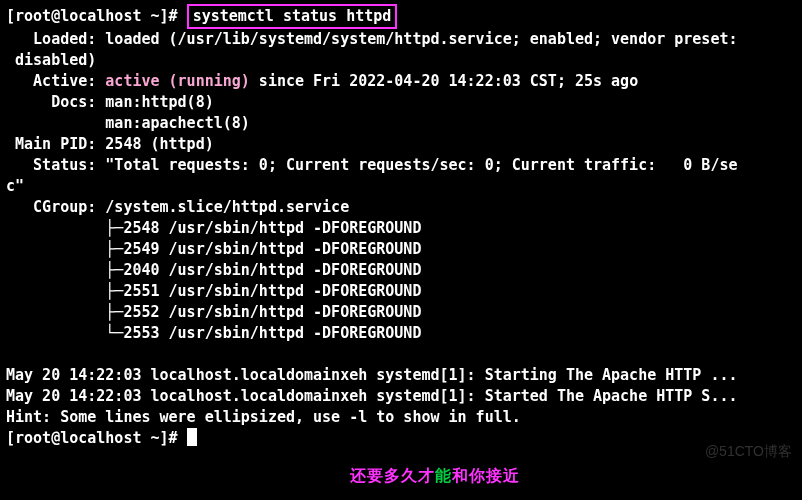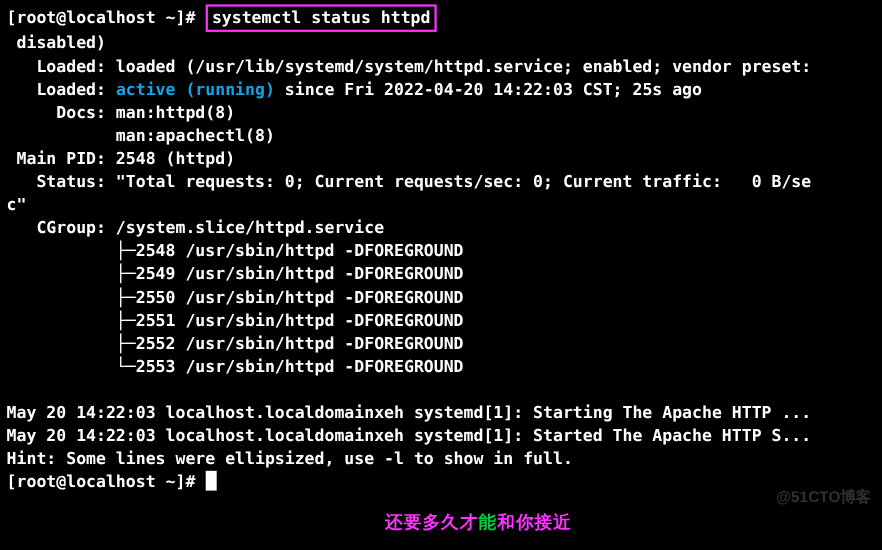--- a/index.html
+++ b/index.html
@@ -10,21 +10,21 @@
     font-size:15px;
     line-height:21px;
     color:#fff;
     padding:4px 6px;
     box-sizing:border-box;
     position:relative;
     overflow:hidden;
     font-weight:bold;
   }
   .line{white-space:pre;}
-  .green{color:#0ea5e9;}
+  .green{color:#f9a8d4;}
   .cmdbox{
     display:inline-block;
     border:2px solid #ff33ff;
     padding:0 4px;
     color:#fff;
   }
   .dot{color:#00ff00;}
   .overlay{
     position:absolute;
     left:350px;
@@ -37,53 +37,53 @@
   }
   .overlay .grn{color:#00cc44;}
   .watermark{
     position:absolute;
     right:10px;
     bottom:38px;
     color:#6b6b6b;
     font-family:sans-serif;
     font-size:14px;
     opacity:.45;
-    font-weight:700;
+    font-weight:400;
   }
   .cursor{
     display:inline-block;
     width:10px;height:18px;
     background:#fff;
     vertical-align:-3px;
   }
 </style>
 </head>
 <body>
 
 <div class="term">
 
   <div class="line"><span>[root@localhost ~]# </span><span class="cmdbox"><span>systemctl status httpd</span></span></div>
 
 
+  <div class="line">   Loaded: loaded (/usr/lib/systemd/system/httpd.service; enabled; vendor preset:</div>
   <div class="line"> disabled)</div>
-  <div class="line">   Loaded: loaded (/usr/lib/systemd/system/httpd.service; enabled; vendor preset:</div>
 
-  <div class="line"><span>   Loaded: </span><span class="green">active (running)</span><span> since Fri 2022-04-20 14:22:03 CST; 25s ago</span></div>
+  <div class="line"><span>   Active: </span><span class="green">active (running)</span><span> since Fri 2022-04-20 14:22:03 CST; 25s ago</span></div>
 
   <div class="line">     Docs: man:httpd(8)</div>
   <div class="line">           man:apachectl(8)</div>
   <div class="line"> Main PID: 2548 (httpd)</div>
   <div class="line">   Status: "Total requests: 0; Current requests/sec: 0; Current traffic:   0 B/se</div>
   <div class="line">c"</div>
   <div class="line">   CGroup: /system.slice/httpd.service</div>
 
   <div id="procs">
       <div class="line">           ├─2548 /usr/sbin/httpd -DFOREGROUND</div>
       <div class="line">           ├─2549 /usr/sbin/httpd -DFOREGROUND</div>
-      <div class="line">           ├─2550 /usr/sbin/httpd -DFOREGROUND</div>
+      <div class="line">           ├─2040 /usr/sbin/httpd -DFOREGROUND</div>
       <div class="line">           ├─2551 /usr/sbin/httpd -DFOREGROUND</div>
       <div class="line">           ├─2552 /usr/sbin/httpd -DFOREGROUND</div>
       <div class="line">           └─2553 /usr/sbin/httpd -DFOREGROUND</div>
     </div>
 
   <div class="line"> </div>
 
   <div id="logs">
       <div class="line">May 20 14:22:03 localhost.localdomainxeh systemd[1]: Starting The Apache HTTP ...</div>
       <div class="line">May 20 14:22:03 localhost.localdomainxeh systemd[1]: Started The Apache HTTP S...</div>

